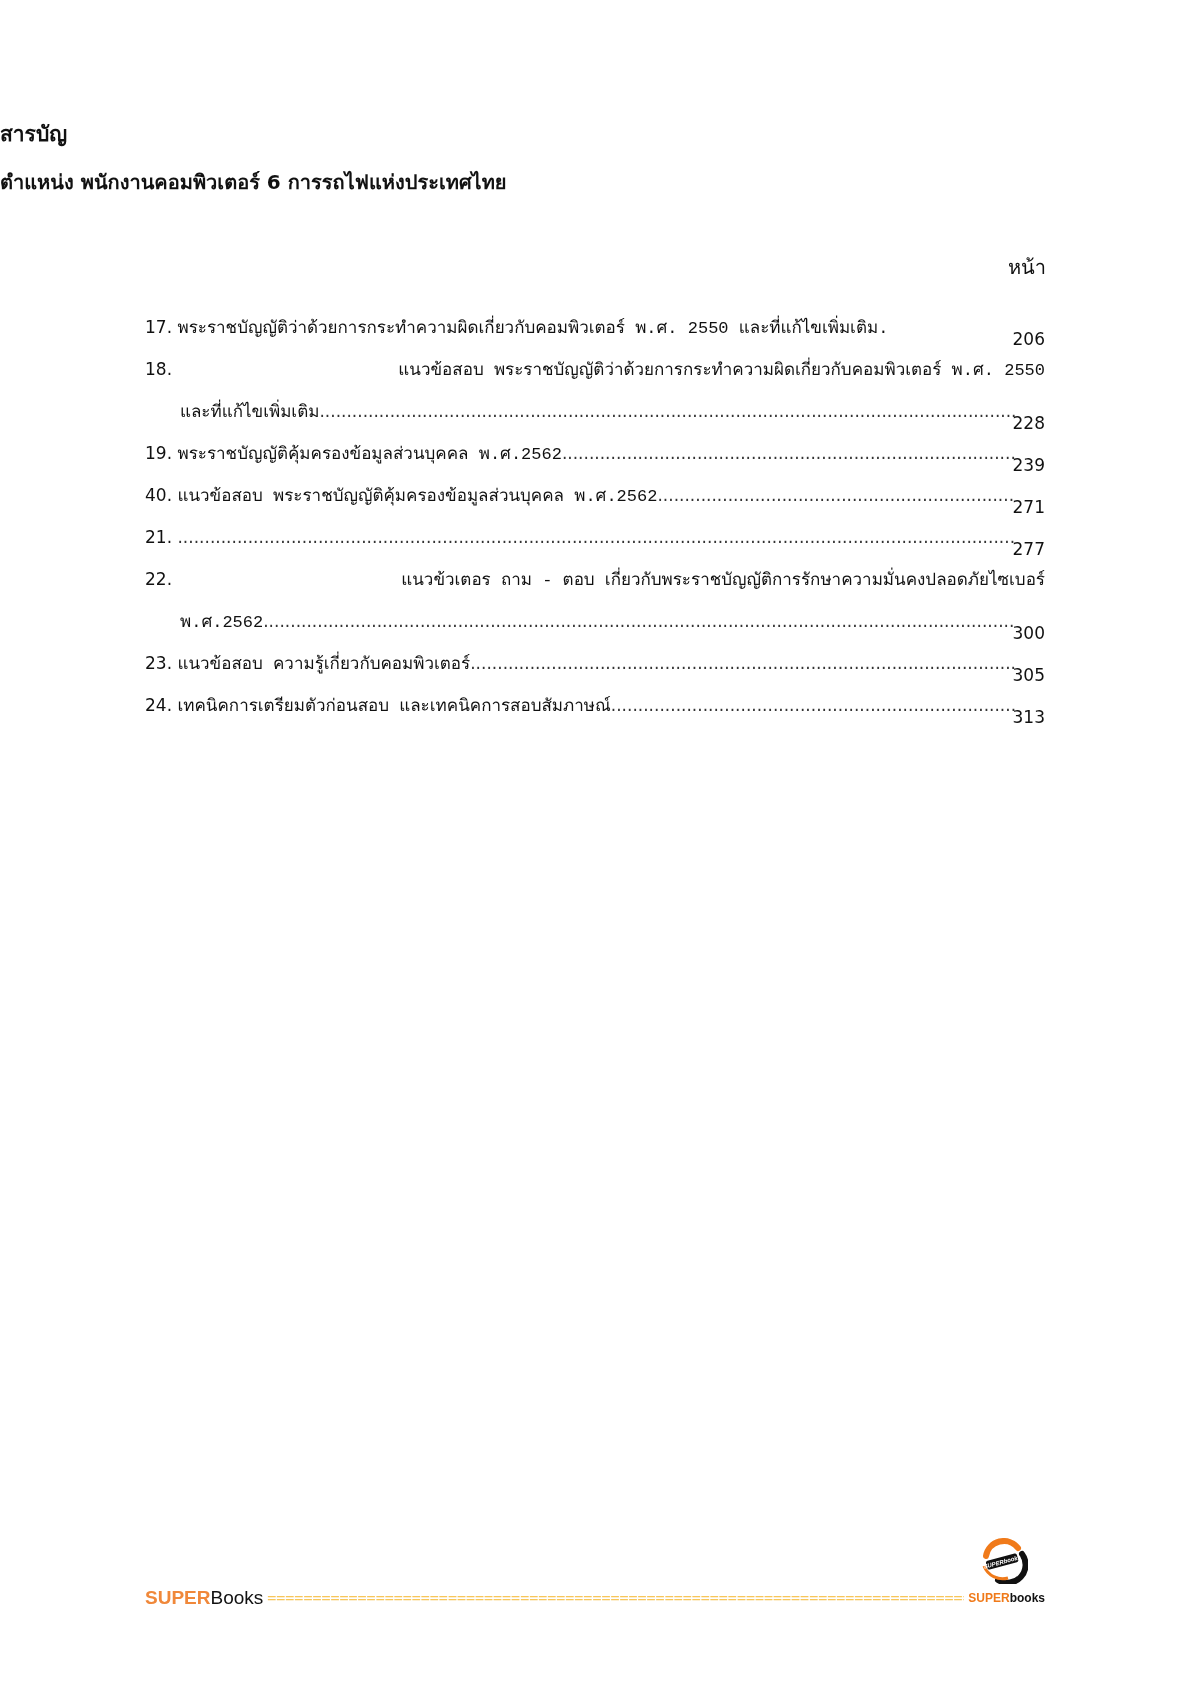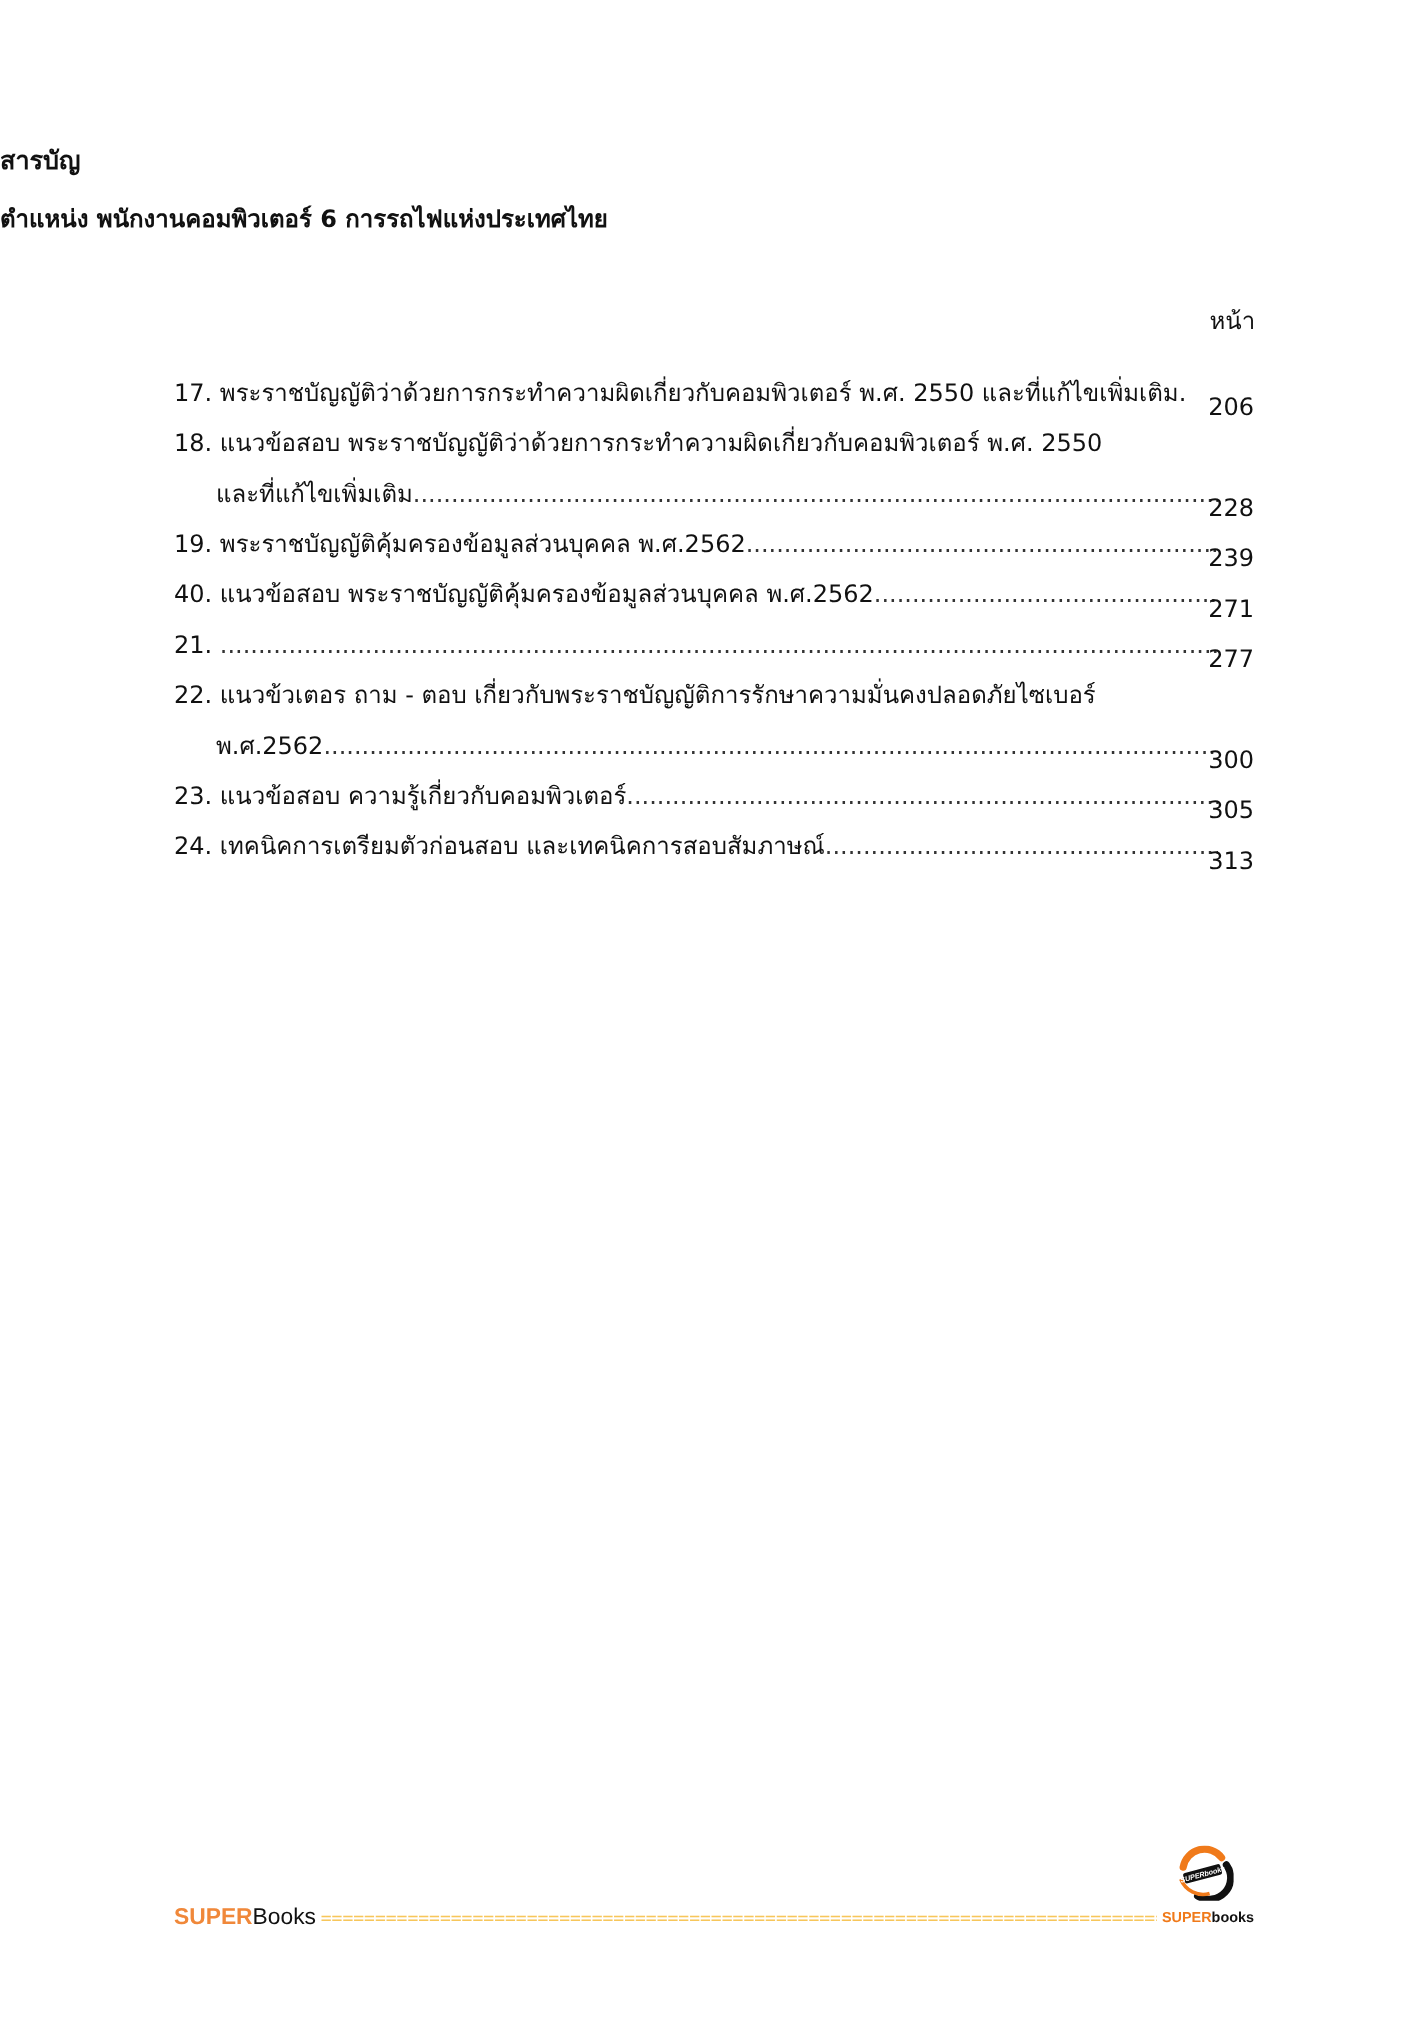--- a/index.html
+++ b/index.html
@@ -45,34 +45,36 @@
     }
     .toc {
       position: absolute;
       left: 145px;
       top: 312px;
       width: 900px;
     }
     .toc-line {
       position: relative;
       height: 42px;
-      font-size: 20px;
+      font-size: 17px;
       line-height: 30px;
       display: flex;
       align-items: baseline;
       white-space: nowrap;
+      justify-content: space-between;
     }
     .toc-line.indent .toc-text {
       padding-left: 35px;
     }
     .toc-num {
       flex: 0 0 auto;
     }
     .toc-text {
       flex: 0 0 auto;
+      font-family: Liberation Mono, monospace;
     }
     .leader {
       flex: 1 1 auto;
       overflow: hidden;
       color: #333;
       letter-spacing: 0px;
       margin-right: 30px;
     }
     .leader::after {
       content: "................................................................................................................................................................................................................................................";

